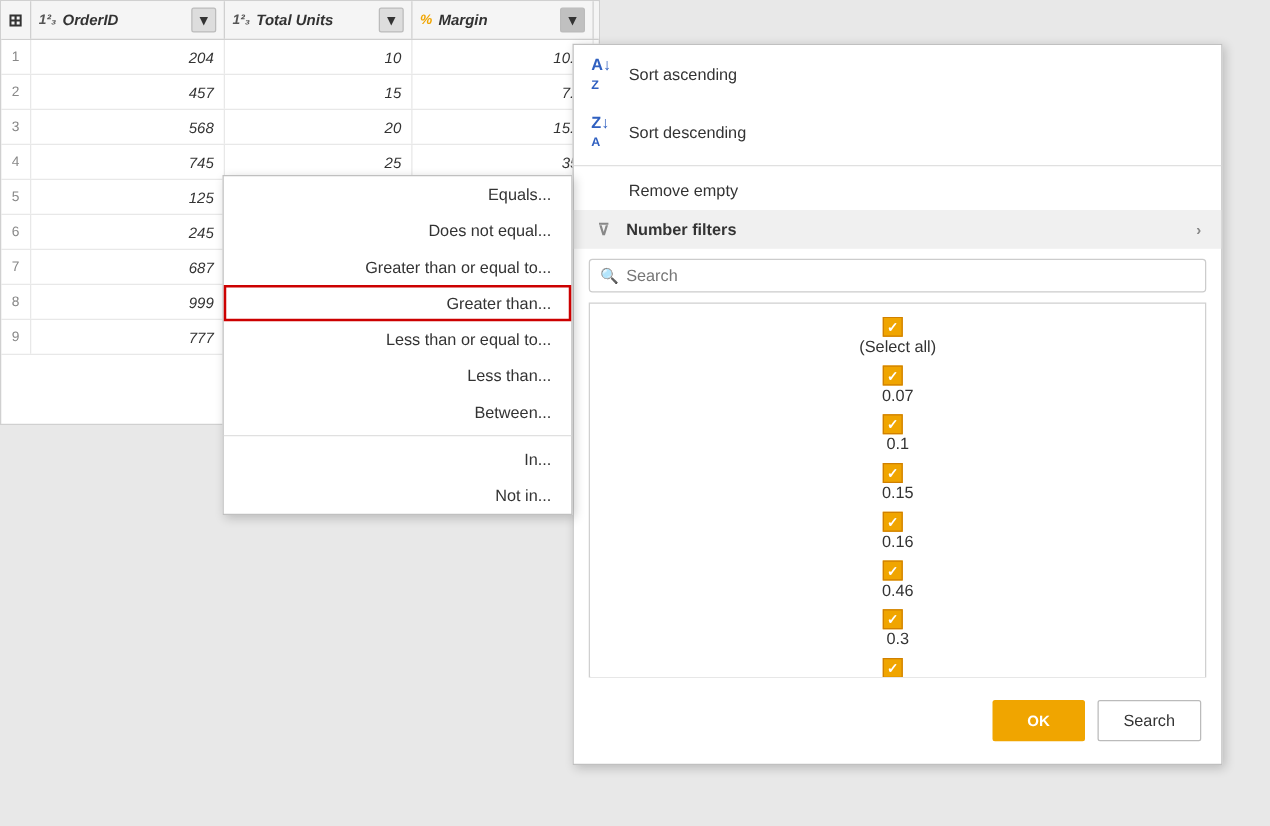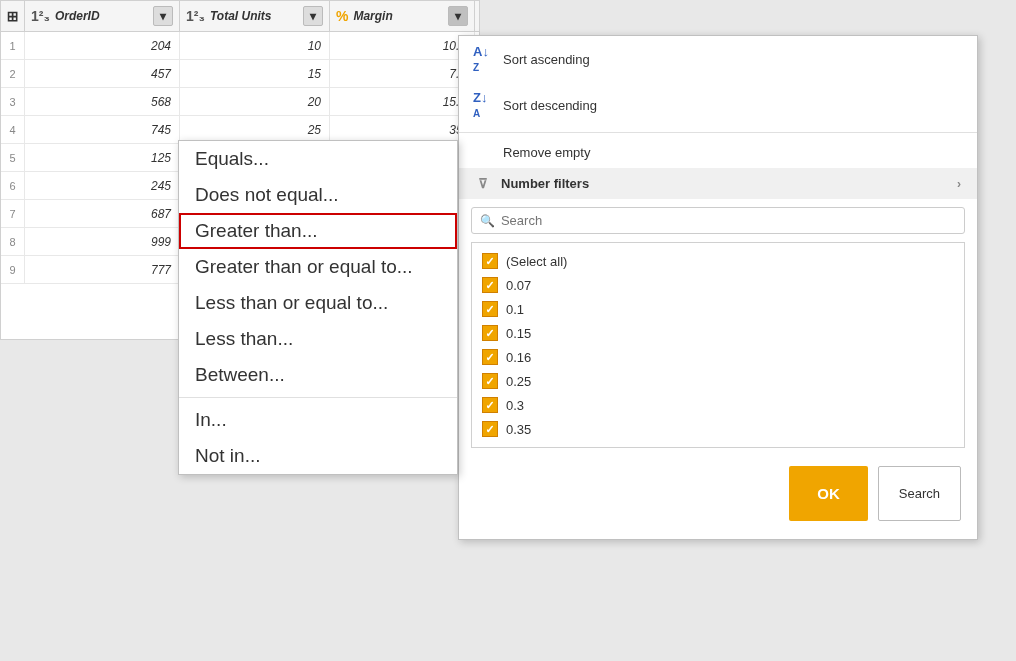--- a/index.html
+++ b/index.html
@@ -48,22 +48,23 @@
       justify-content: center;
       background: #f5f5f5;
     }
 
     .col-header.order-id { width: 155px; }
     .col-header.total-units { width: 150px; }
     .col-header.margin { width: 145px; }
 
     .col-header-icon {
       margin-right: 5px;
-      font-size: 14px;
+      font-size: 11px;
       color: #555;
+      font-style: italic;
     }
 
     .col-header-label {
       flex: 1;
       font-size: 12px;
       font-style: italic;
     }
 
     .dropdown-btn {
       width: 20px;
@@ -132,21 +133,22 @@
       background: #fff;
       border: 1px solid #c0c0c0;
       box-shadow: 2px 2px 8px rgba(0,0,0,0.2);
       z-index: 100;
     }
 
     .menu-item {
       padding: 7px 16px;
       cursor: pointer;
       color: #333;
-      font-size: 19px;
+      font-size: 13px;
+      text-align: right;
     }
 
     .menu-item.highlighted {
       background: #fff;
       border: 2px solid #cc0000;
       padding: 5px 14px;
       font-weight: 500;
     }
 
     .menu-divider {
@@ -230,20 +232,21 @@
       background: #fff;
     }
 
     .checkbox-item {
       display: flex;
       align-items: center;
       padding: 4px 10px;
       cursor: pointer;
       font-size: 13px;
       color: #333;
+      flex-direction: column;
     }
 
     .checkbox {
       width: 16px;
       height: 16px;
       background: #f0a500;
       border: 1px solid #d08000;
       margin-right: 8px;
       display: flex;
       align-items: center;
@@ -263,22 +266,22 @@
       display: flex;
       justify-content: flex-end;
       padding: 12px 16px 8px;
       gap: 10px;
     }
 
     .btn-ok {
       background: #f0a500;
       color: white;
       border: none;
-      padding: 19px 28px;
-      font-size: 15px;
+      padding: 0 28px;
+      font-size: 12px;
       font-weight: 600;
       cursor: pointer;
       border-radius: 2px;
     }
 
     .btn-cancel {
       background: #fff;
       color: #333;
       border: 1px solid #bbb;
       padding: 8px 20px;
@@ -384,22 +387,22 @@
     <div class="cell row-num">9</div>
     <div class="cell order-id">777</div>
     <div class="cell total-units">22</div>
     <div class="cell margin"></div>
   </div>
 </div>
 
 <div class="context-menu">
   <div class="menu-item">Equals...</div>
   <div class="menu-item">Does not equal...</div>
+  <div class="menu-item">Greater than or equal to...</div>
   <div class="menu-item highlighted">Greater than...</div>
-  <div class="menu-item">Greater than or equal to...</div>
   <div class="menu-item">Less than or equal to...</div>
   <div class="menu-item">Less than...</div>
   <div class="menu-item">Between...</div>
   <div class="menu-divider"></div>
   <div class="menu-item">In...</div>
   <div class="menu-item">Not in...</div>
 </div>
 
 <div class="filter-panel">
 
@@ -448,21 +451,21 @@
     <div class="checkbox-item">
       <div class="checkbox"></div>
       <span>0.15</span>
     </div>
     <div class="checkbox-item">
       <div class="checkbox"></div>
       <span>0.16</span>
     </div>
     <div class="checkbox-item">
       <div class="checkbox"></div>
-      <span>0.25</span>
+      <span>0.46</span>
     </div>
     <div class="checkbox-item">
       <div class="checkbox"></div>
       <span>0.3</span>
     </div>
     <div class="checkbox-item">
       <div class="checkbox"></div>
       <span>0.35</span>
     </div>
   </div>

